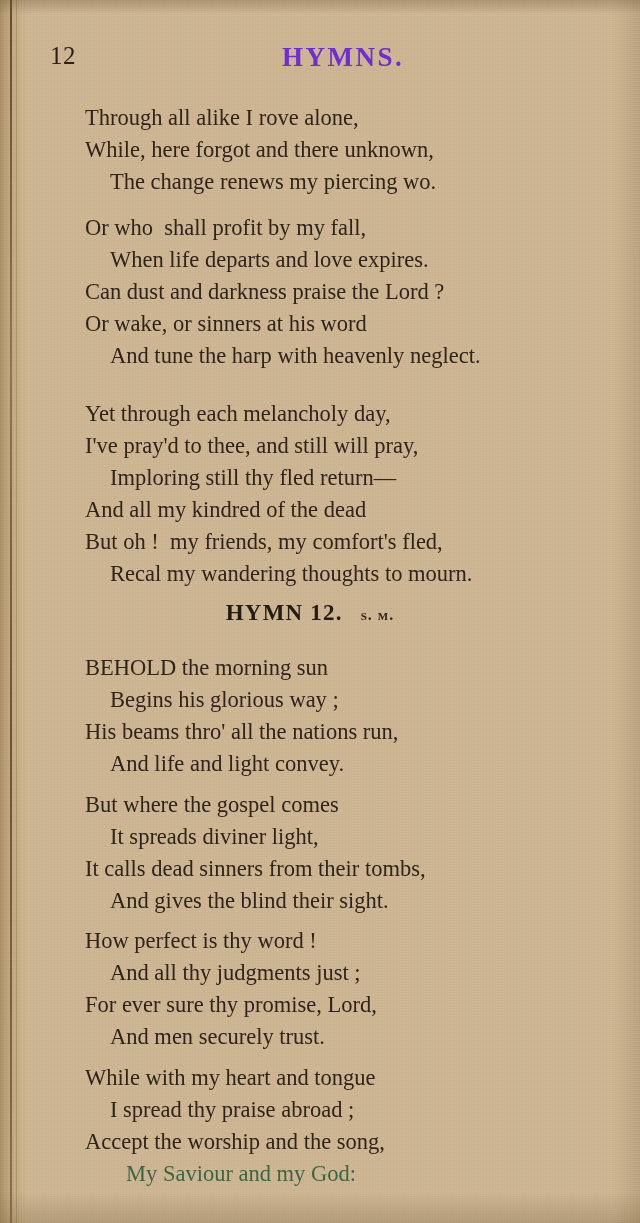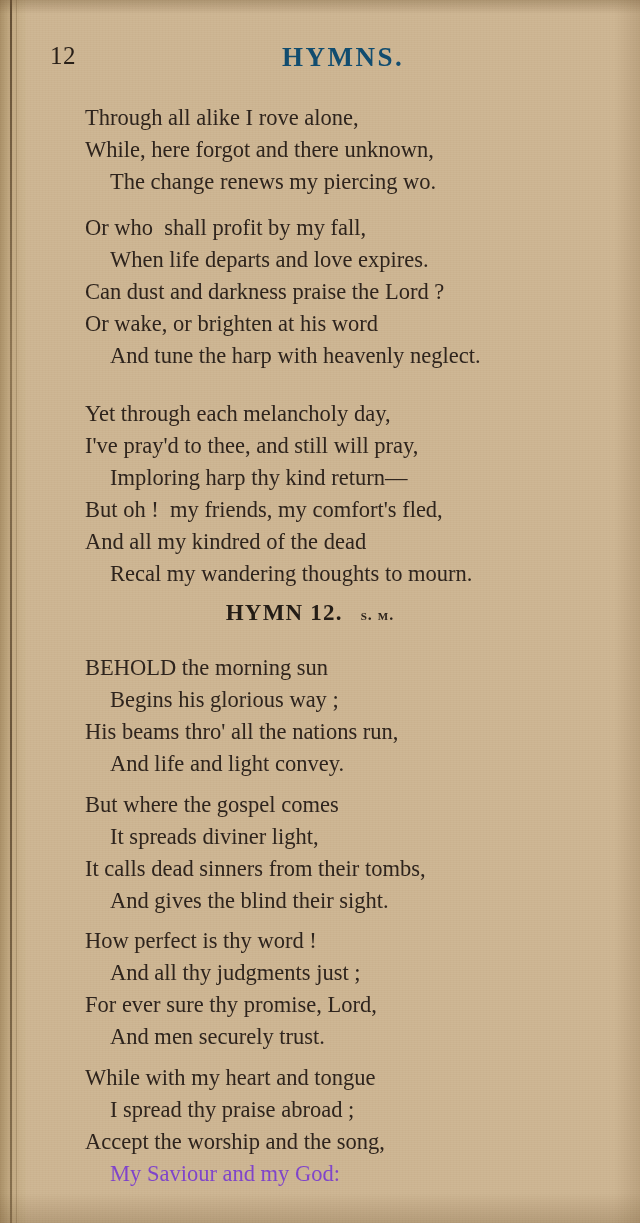--- a/index.html
+++ b/index.html
@@ -97,42 +97,42 @@
     font-size: 25px;
     letter-spacing: 0.5px;
     color: #241b14;
   }
   .head-title {
     position: absolute;
     left: 282px; top: 0;
     font-size: 27px;
     font-weight: bold;
     letter-spacing: 2.5px;
-    color: #0c4a6e;
+    color: #6d28d9;
   }
 
   
   .stanza {
     position: absolute;
     left: 0;
     width: 640px;
   }
   .vline {
     position: relative;
     height: 32px;
     font-size: 22.5px;
     line-height: 32px;
     white-space: pre;
     color: #2a2019;
   }
   .i0 { padding-left: 85px; }
   .i1 { padding-left: 110px; }
 
   
-  .faded { color: #6d28d9; opacity: 0.82; }
+  .faded { color: #14532d; opacity: 0.82; margin-left: 16px; }
 
   
   .hymn-heading {
     position: absolute;
     left: 0; top: 600px;
     width: 620px;
     text-align: center;
   }
   .hymn-heading .hymn-label {
     font-size: 23px;
@@ -171,29 +171,29 @@
     <div id="verse-host">
         <div class="stanza" style="top: 102px;">
           <div class="vline i0"><span>Through all alike I rove alone,</span></div>
           <div class="vline i0"><span>While, here forgot and there unknown,</span></div>
           <div class="vline i1"><span>The change renews my piercing wo.</span></div>
         </div>
         <div class="stanza" style="top: 212px;">
           <div class="vline i0"><span>Or who  shall profit by my fall,</span></div>
           <div class="vline i1"><span>When life departs and love expires.</span></div>
           <div class="vline i0"><span>Can dust and darkness praise the Lord ?</span></div>
-          <div class="vline i0"><span>Or wake, or brighten at his word</span></div>
+          <div class="vline i0"><span>Or wake, or sinners at his word</span></div>
           <div class="vline i1"><span>And tune the harp with heavenly neglect.</span></div>
         </div>
         <div class="stanza" style="top: 398px;">
           <div class="vline i0"><span>Yet through each melancholy day,</span></div>
           <div class="vline i0"><span>I've pray'd to thee, and still will pray,</span></div>
-          <div class="vline i1"><span>Imploring harp thy kind return—</span></div>
+          <div class="vline i1"><span>Imploring still thy fled return—</span></div>
+          <div class="vline i0"><span>And all my kindred of the dead</span></div>
           <div class="vline i0"><span>But oh !  my friends, my comfort's fled,</span></div>
-          <div class="vline i0"><span>And all my kindred of the dead</span></div>
           <div class="vline i1"><span>Recal my wandering thoughts to mourn.</span></div>
         </div>
         <div class="stanza" style="top: 652px;">
           <div class="vline i0"><span>BEHOLD the morning sun</span></div>
           <div class="vline i1"><span>Begins his glorious way ;</span></div>
           <div class="vline i0"><span>His beams thro' all the nations run,</span></div>
           <div class="vline i1"><span>And life and light convey.</span></div>
         </div>
         <div class="stanza" style="top: 789px;">
           <div class="vline i0"><span>But where the gospel comes</span></div>

